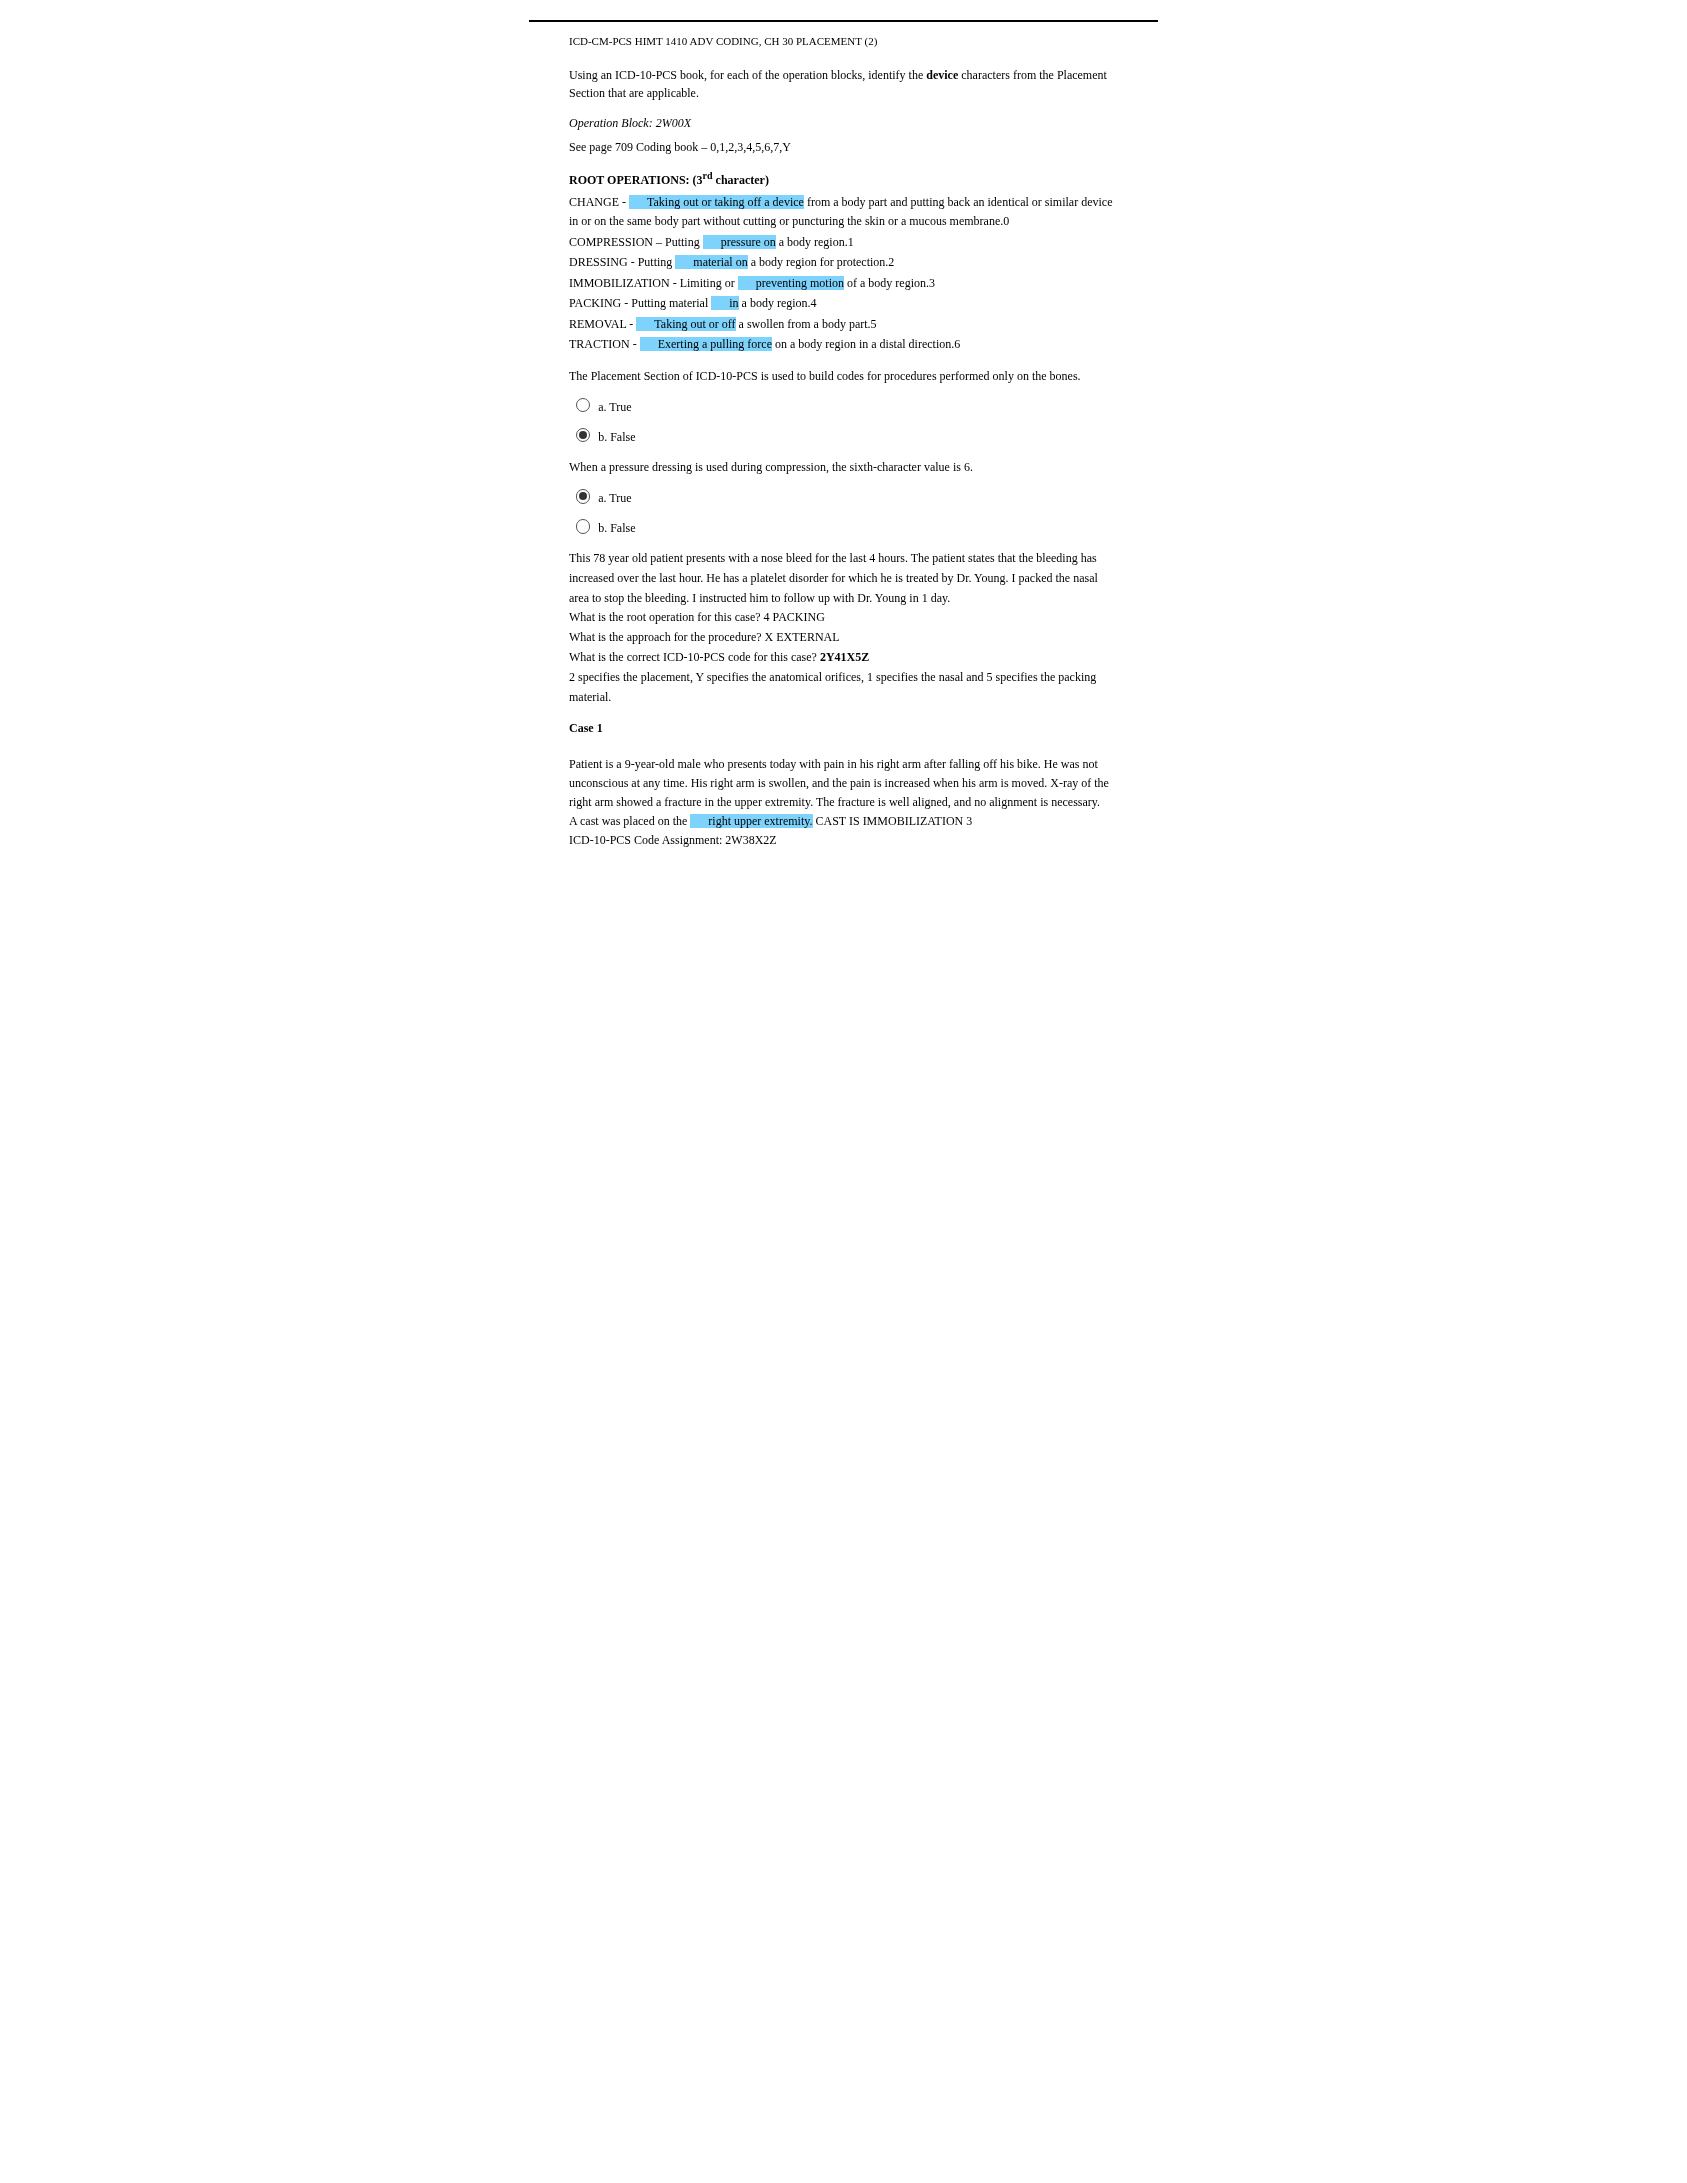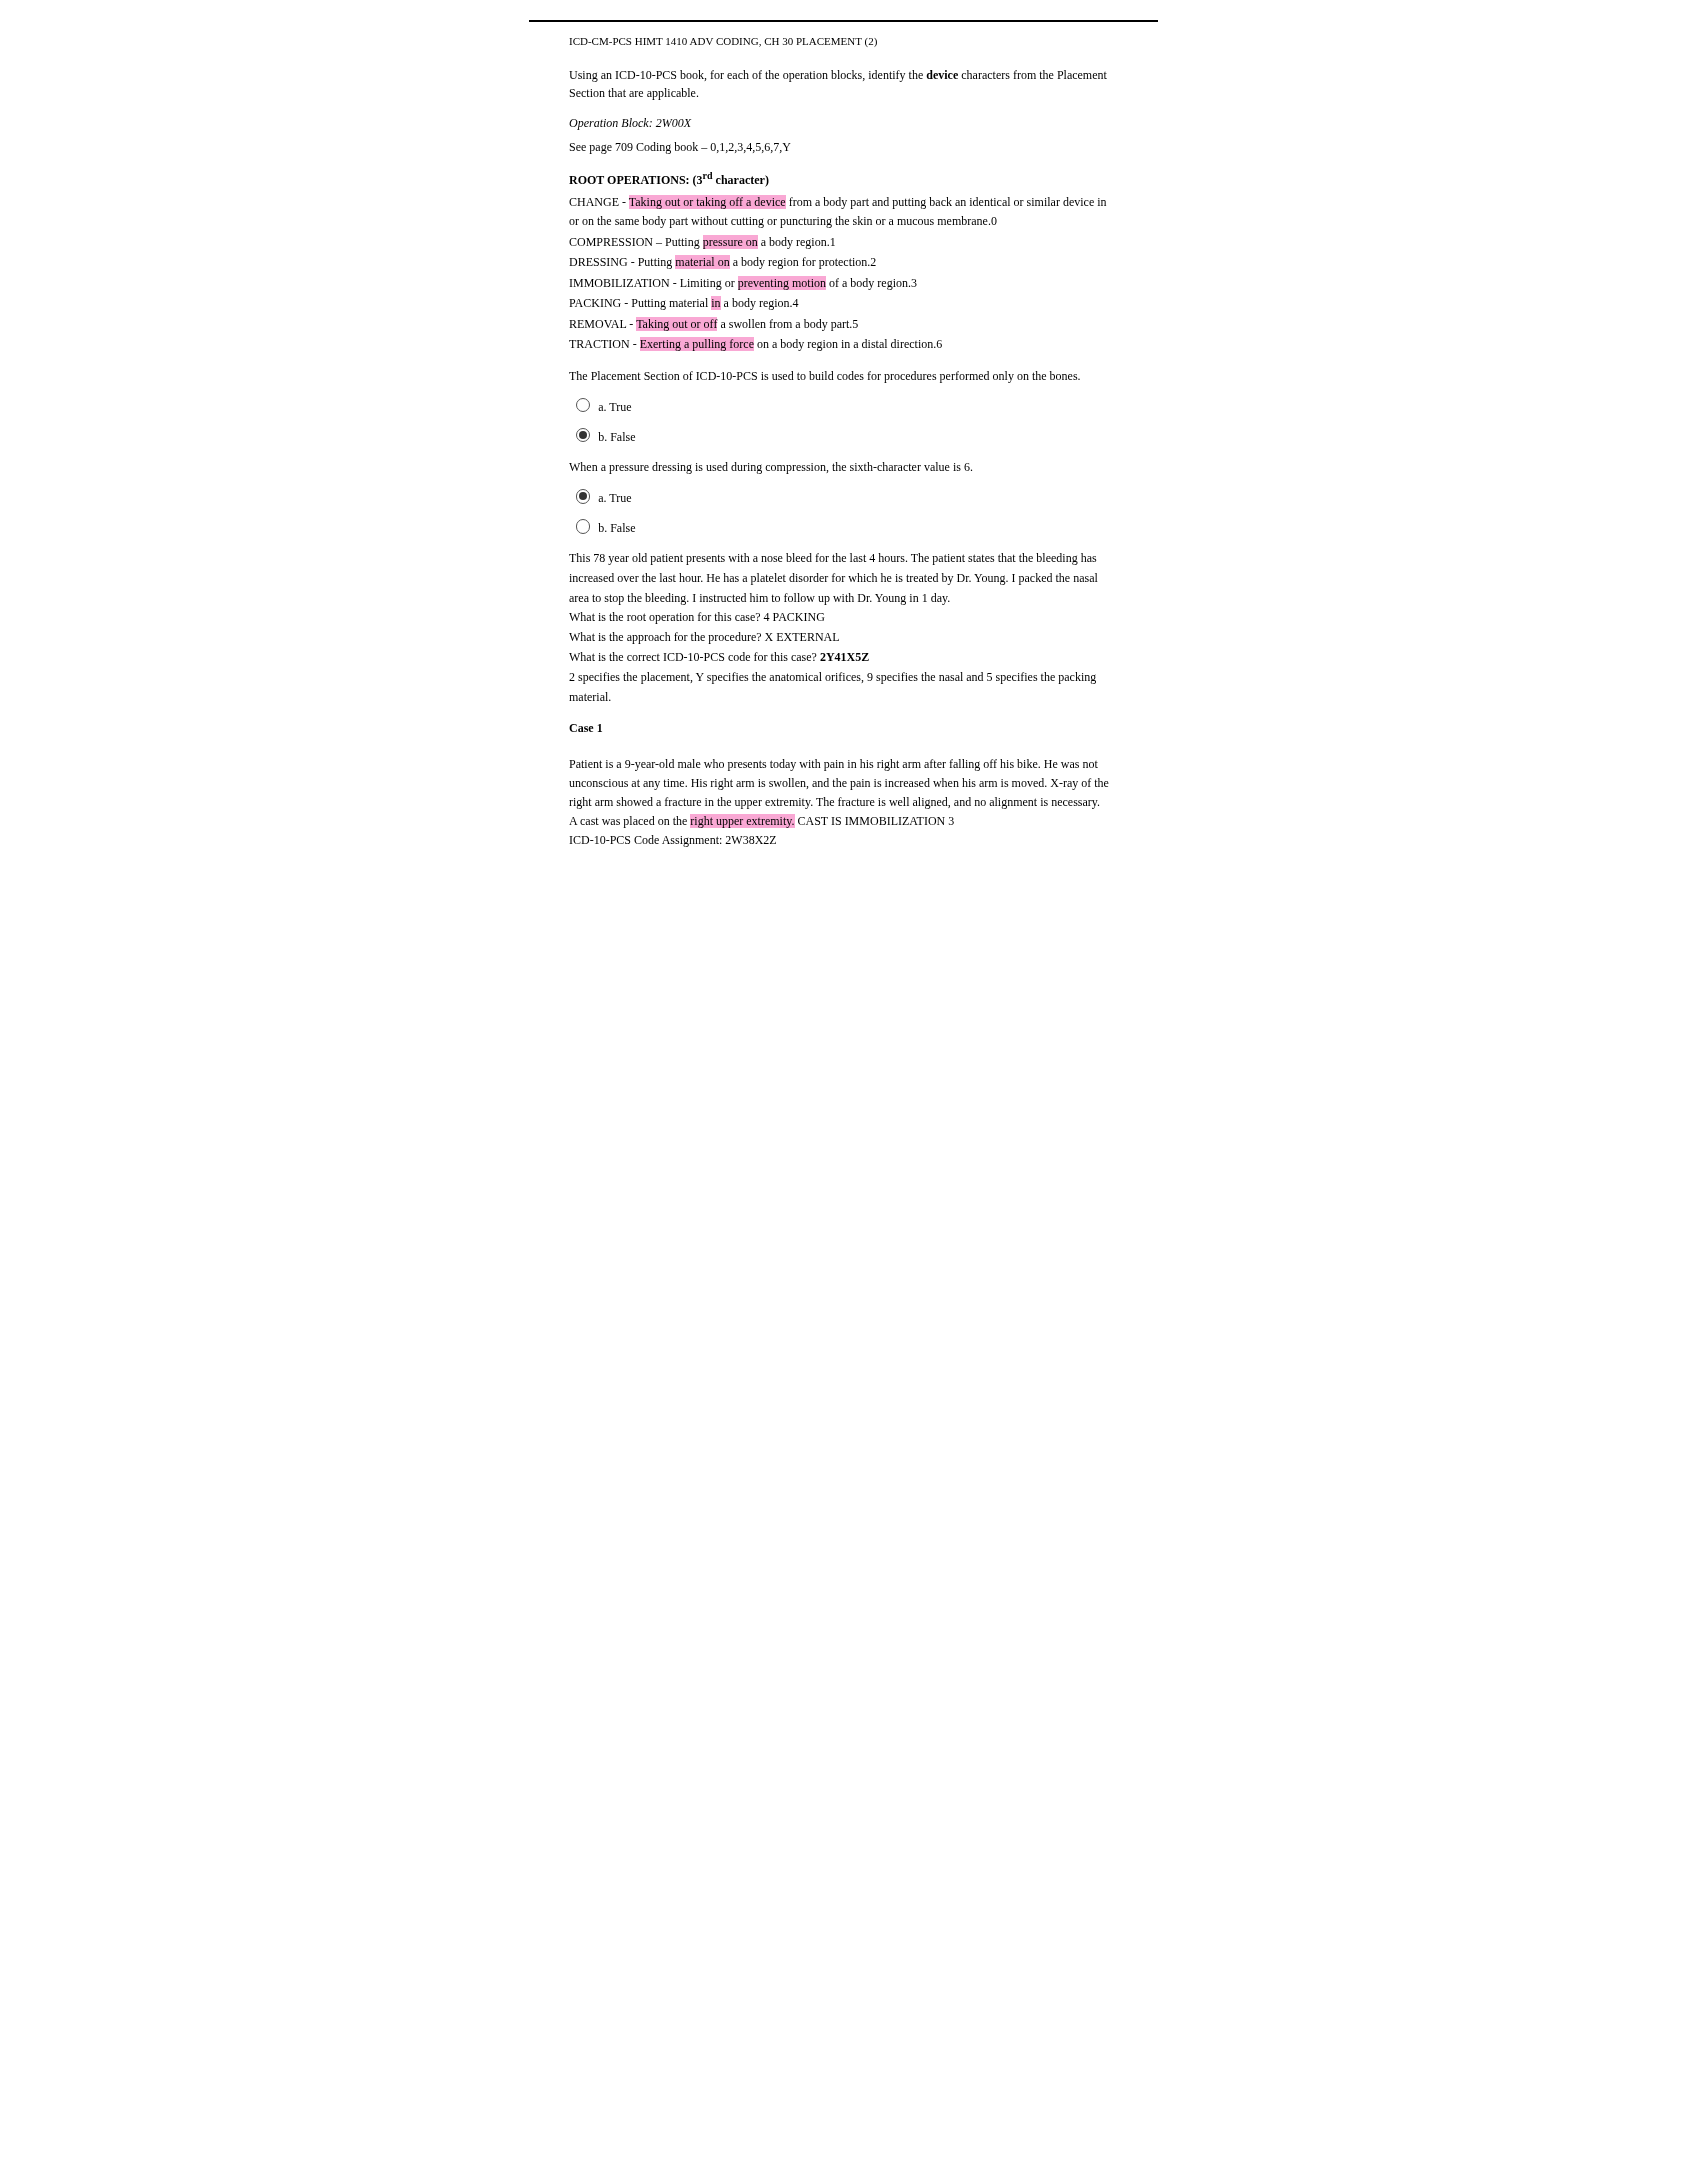--- a/index.html
+++ b/index.html
@@ -66,21 +66,22 @@
     .root-ops-section {
       margin-bottom: 12px;
     }
 
     .root-op-line {
       line-height: 1.6;
       margin-bottom: 1.3px;
     }
 
     .highlight-yellow {
-      background-color: #f9a8d4;
+      background-color: #7dd3fc;
+      padding-left: 18px;
     }
 
     .statement {
       margin-bottom: 12px;
       line-height: 1.6;
     }
 
     .radio-group {
       margin-bottom: 9.3px;
       margin-left: 6.6px;
@@ -216,21 +217,21 @@
     </div>
   </div>
 
   <div class="narrative-block">
     <div>This 78 year old patient presents with a nose bleed for the last 4 hours. The patient states that the bleeding has increased over the last hour. He has a platelet disorder for which he is treated by Dr. Young. I packed the nasal area to stop the bleeding. I instructed him to follow up with Dr. Young in 1 day.</div>
     <div>What is the root operation for this case? 4 PACKING</div>
     <div>What is the approach for the procedure? X EXTERNAL</div>
     <div>
       <span>What is the correct ICD-10-PCS code for this case? </span><span class="inline-bold">2Y41X5Z</span>
     </div>
-    <div>2 specifies the placement, Y specifies the anatomical orifices, 9 specifies the nasal and 5 specifies the packing material.</div>
+    <div>2 specifies the placement, Y specifies the anatomical orifices, 1 specifies the nasal and 5 specifies the packing material.</div>
   </div>
 
   <div class="case-section">
     <div class="case-heading">Case 1</div>
     <div>
       <span>Patient is a 9-year-old male who presents today with pain in his right arm after falling off his bike. He was not unconscious at any time. His right arm is swollen, and the pain is increased when his arm is moved. X-ray of the right arm showed a fracture in the upper extremity. The fracture is well aligned, and no alignment is necessary.</span>
     </div>
     <div>
       <span>A cast was placed on the </span><span class="highlight-yellow">right upper extremity.</span><span>        CAST IS IMMOBILIZATION 3</span>
     </div>

